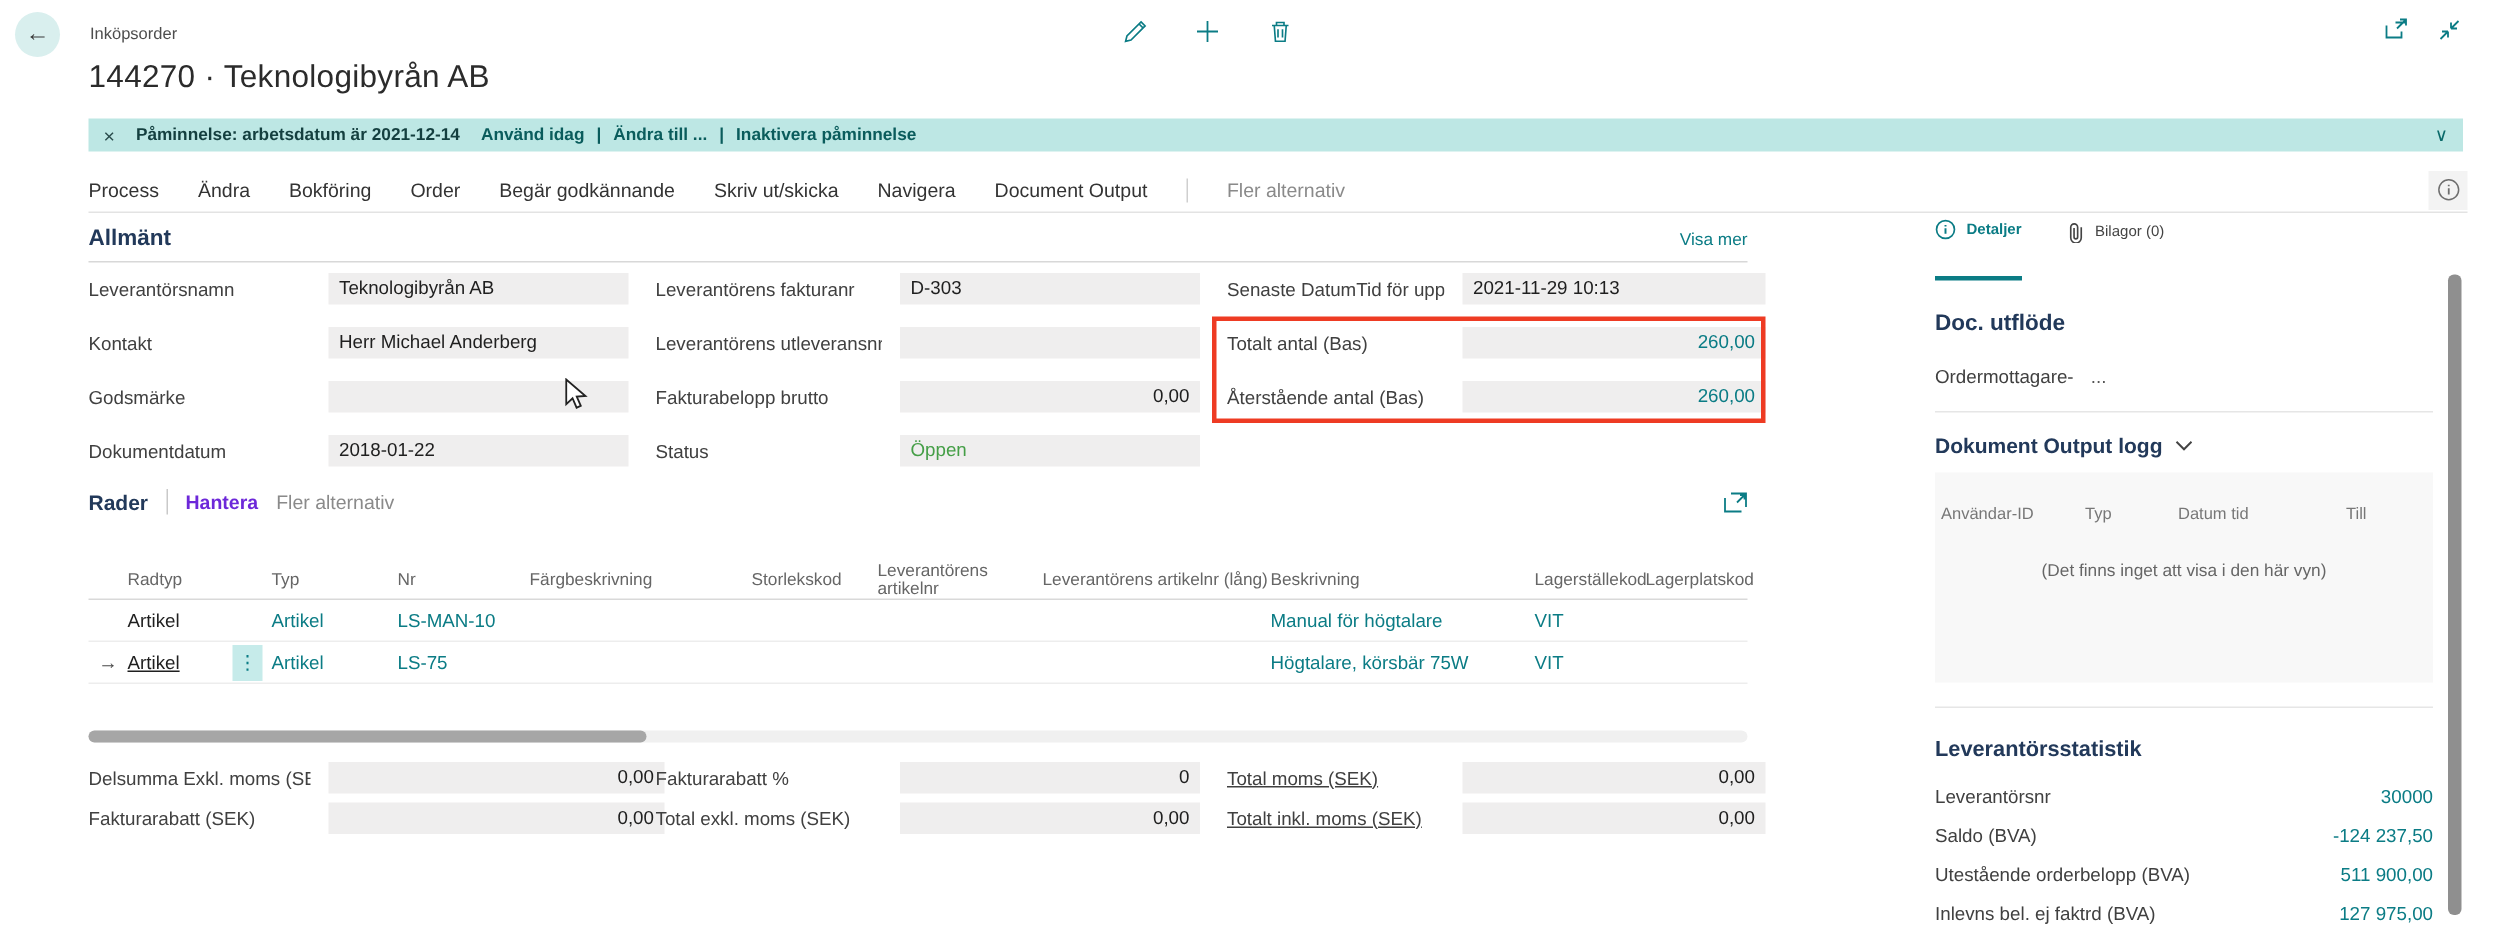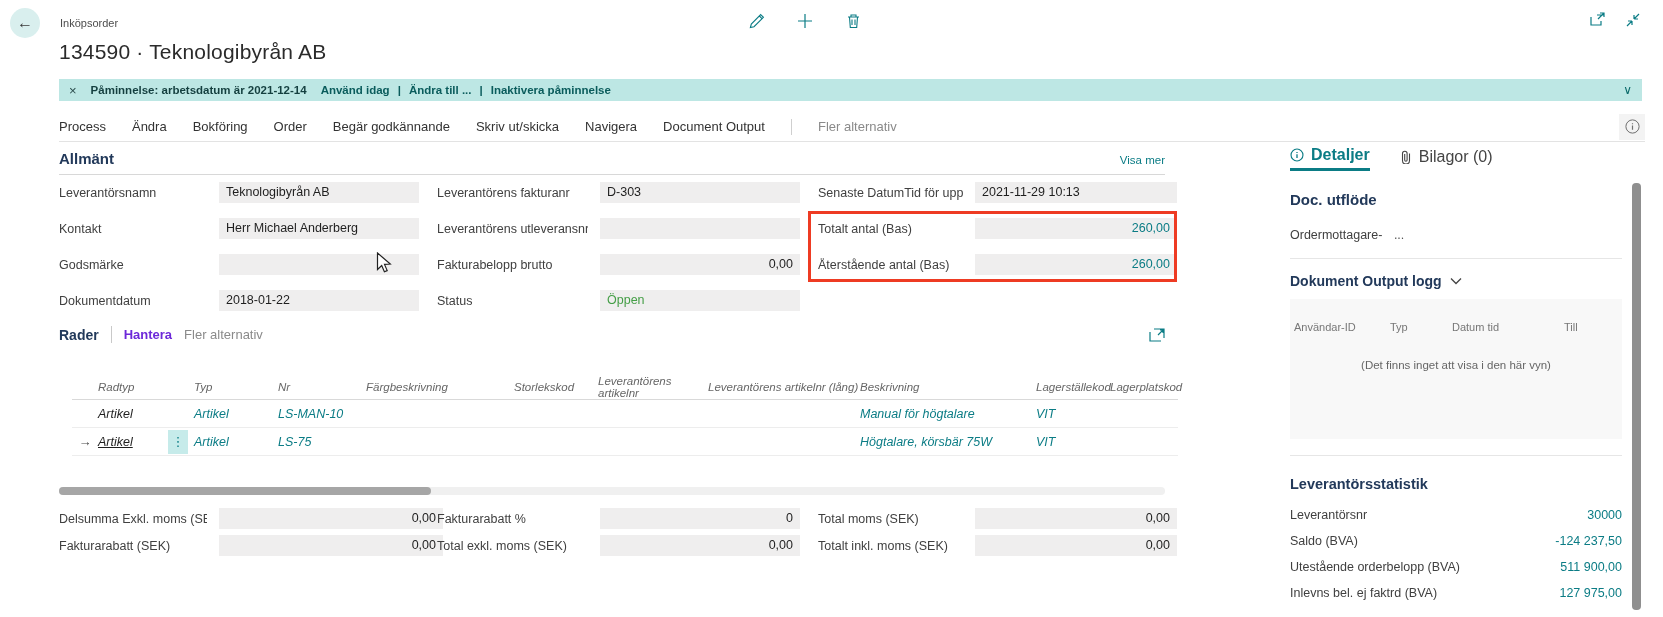--- a/index.html
+++ b/index.html
@@ -60,45 +60,45 @@
   .v-green{color:var(--status-green);background:var(--field-bg);}
   .red-box{position:absolute;left:-10px;top:29px;width:369px;height:71px;
     border:3px solid var(--red-box);pointer-events:none;}
   
   .lines-toolbar{left:59px;top:326px;width:1106px;display:flex;align-items:center;gap:12px;font-size:13px;}
   .lines-toolbar .lt{font-size:14px;font-weight:bold;color:var(--heading);}
   .lines-toolbar .vdiv{width:1px;height:17px;background:#c9c9c9;}
   .lines-toolbar .hant{font-weight:bold;color:#6d28d9;cursor:pointer;}
   .lines-toolbar .fler{color:#8a8a8a;cursor:pointer;}
   .lines-toolbar .exp{margin-left:auto;color:var(--accent);cursor:pointer;}
-  .tbl{left:72px;top:374px;width:1106px;font-style:italic;}
+  .tbl{left:59px;top:374px;width:1106px;}
   .grow{display:grid;grid-template-columns:26px 70px 26px 84px 88px 148px 84px 110px 152px 176px 74px 68px;
     align-items:center;}
   .thead{height:26px;border-bottom:1px solid #d9d9d9;font-size:11.5px;color:#666;}
   .trow{height:28px;border-bottom:1px solid #ededed;font-size:12.5px;}
   .c1{grid-column:1;} .c2{grid-column:2;} .c3{grid-column:3;} .c4{grid-column:4;}
   .c5{grid-column:5;} .c6{grid-column:6;} .c7{grid-column:7;} .c8{grid-column:8;}
   .c9{grid-column:9;} .c10{grid-column:10;} .c11{grid-column:11;} .c12{grid-column:12;}
   .cell-teal{color:var(--accent);cursor:pointer;}
   .sel-arrow{color:#4a4a4a;text-align:center;font-size:13px;}
   .row-menu{width:20px;height:24px;background:#c6ebea;color:var(--accent);display:flex;
     align-items:center;justify-content:center;font-size:13px;cursor:pointer;}
   .u{text-decoration:underline;}
   .hscroll{left:59px;top:487px;width:1106px;height:8px;background:#f0f0f0;border-radius:4px;}
   .hthumb{position:absolute;left:0;top:0;width:372px;height:8px;background:#a6a6a6;border-radius:4px;cursor:grab;}
   
   .tcol{top:508px;}
   .tcol1{left:59px;width:372px;} .tcol2{left:437px;width:351px;} .tcol3{left:818px;width:347px;}
   .trow2{display:flex;align-items:center;height:21px;margin-bottom:6px;}
-  .tcol1 .flabel{width:148px;} .tcol2 .flabel{width:151px;} .tcol3 .flabel{width:145px;}
+  .tcol1 .flabel{width:148px;} .tcol2 .flabel{width:151px;} .tcol3 .flabel{width:145px;text-decoration:underline;}
   .tcol1 .fbox{width:224px;} .tcol2 .fbox{width:200px;} .tcol3 .fbox{width:202px;}
   
   .factbox{left:1290px;top:146px;width:332px;font-size:12.5px;color:#404040;}
   .fb-tabs{display:flex;gap:30px;}
-  .fb-tab{display:flex;align-items:center;gap:7px;padding-bottom:4px;font-size:16px;color:#444;cursor:pointer;}
+  .fb-tab{display:flex;align-items:center;gap:7px;padding-bottom:24px;font-size:10px;color:#444;cursor:pointer;}
   .fb-tab.active{color:var(--accent);font-weight:bold;border-bottom:3px solid var(--accent);}
   .fb-h{font-size:15px;font-weight:bold;color:var(--heading);}
   .fb-row{display:flex;align-items:center;}
   .fb-div{border-top:1px solid #e6e6e6;}
   .log-panel{background:#f8f8f8;height:140px;padding:22px 4px 0 4px;margin-top:10px;}
   .log-head{display:flex;font-size:11px;color:#777;}
   .log-head .h1{width:96px;} .log-head .h2{width:62px;} .log-head .h3{width:112px;} .log-head .h4{flex:1;}
   .log-empty{text-align:center;margin-top:26px;font-size:11.5px;color:#666;}
   .stat-row{display:flex;justify-content:space-between;margin-top:12px;}
   .stat-row .sv{color:var(--accent);cursor:pointer;}
@@ -137,21 +137,21 @@
         <path d="M1 5v8h10V9M7 3h7M10 1h4v4M14 1L8 7" fill="none" stroke="currentColor" stroke-width="1.2"></path>
       </svg>
   </span>
   <span>
     <svg width="16" height="16" viewBox="0 0 16 16">
         <path d="M2 14l5-5M7 9v4M7 9H3M14 2L9 7M9 7V3M9 7h4" fill="none" stroke="currentColor" stroke-width="1.2"></path>
       </svg>
   </span>
 </div>
 
-<div class="abs page-title">134590 · Teknologibyrån AB</div>
+<div class="abs page-title">144270 · Teknologibyrån AB</div>
 
 <div class="abs notif">
   <span class="close">×</span>
   <span class="msg">Påminnelse: arbetsdatum är 2021-12-14</span>
   <span class="links">
     <span>Använd idag</span>
     <span>|</span>
     <span>Ändra till ...</span>
     <span>|</span>
     <span>Inaktivera påminnelse</span>

